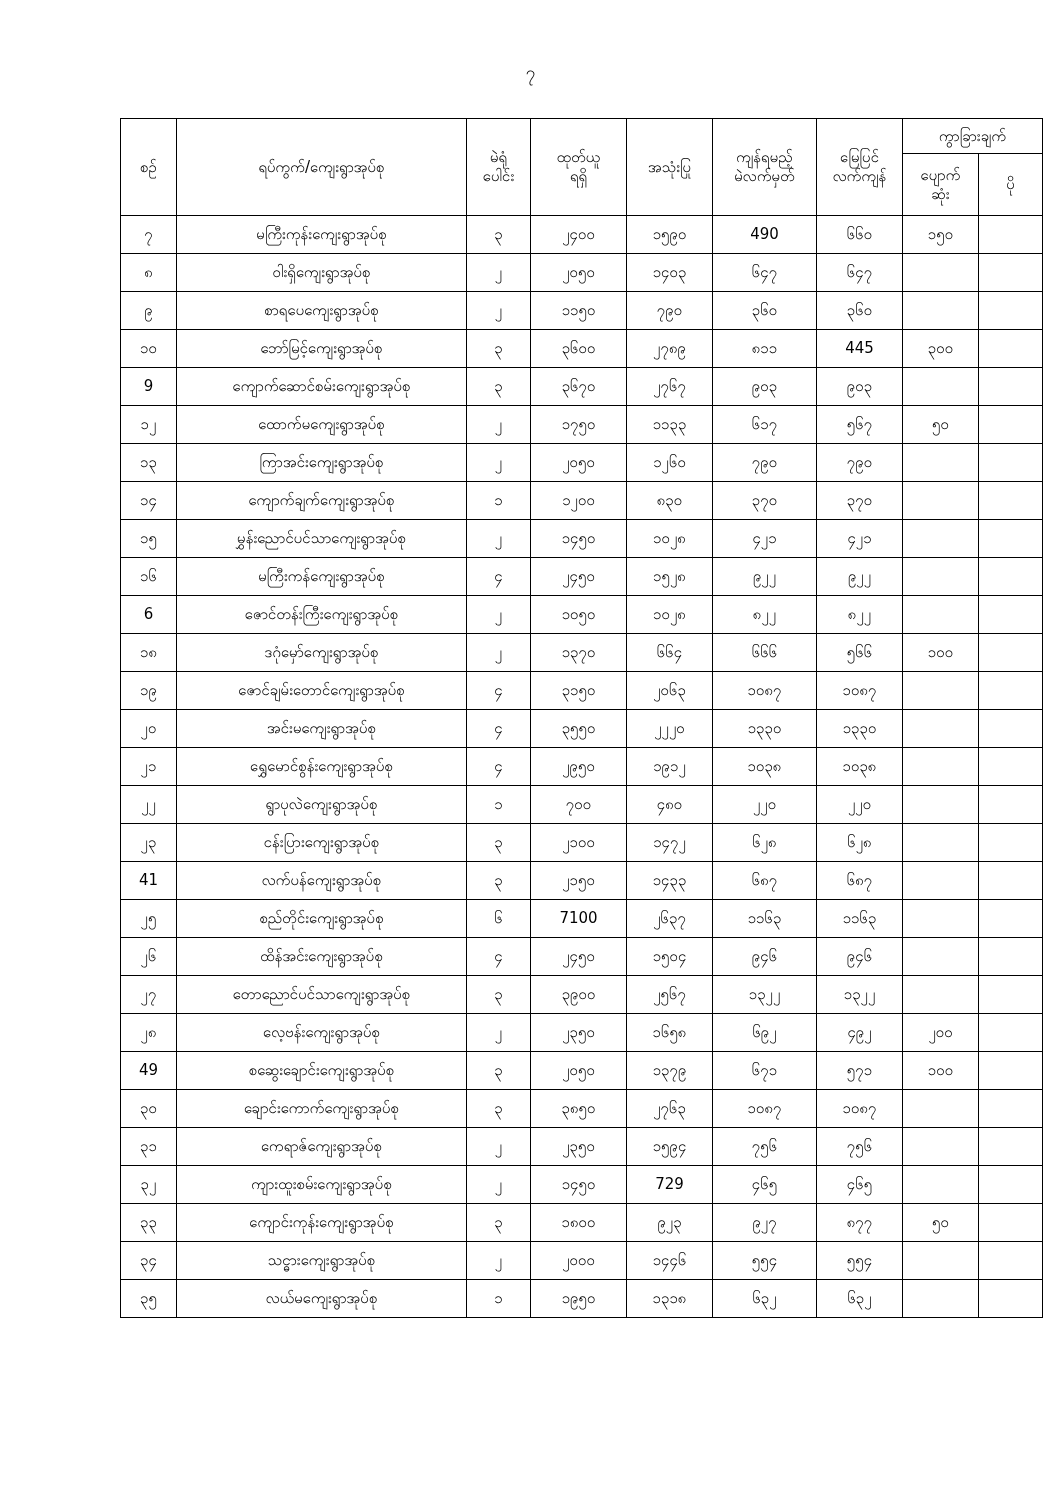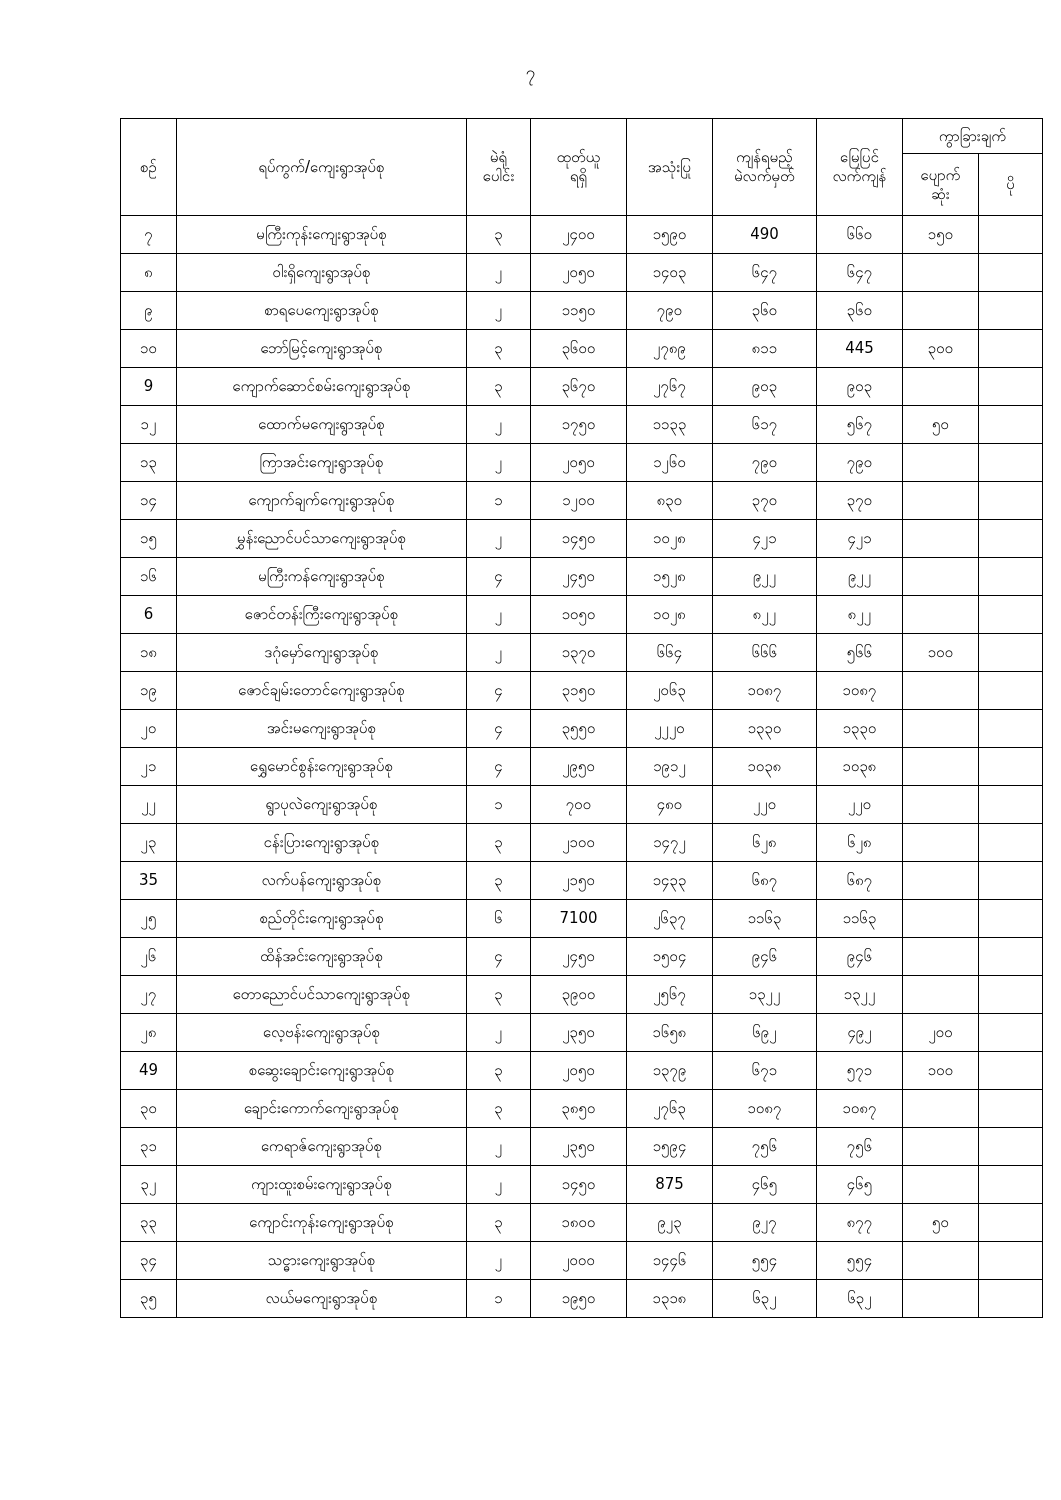--- a/index.html
+++ b/index.html
@@ -325,21 +325,21 @@
             <td class="cell-name">ငန်းပြားကျေးရွာအုပ်စု</td>
             <td class="cell-num">၃</td>
             <td class="cell-num">၂၁၀၀</td>
             <td class="cell-num">၁၄၇၂</td>
             <td class="cell-num">၆၂၈</td>
             <td class="cell-num">၆၂၈</td>
             <td class="cell-num"></td>
             <td class="cell-num"></td>
           </tr>
           <tr>
-            <td class="cell-num">35</td>
+            <td class="cell-num">41</td>
             <td class="cell-name">လက်ပန်ကျေးရွာအုပ်စု</td>
             <td class="cell-num">၃</td>
             <td class="cell-num">၂၁၅၀</td>
             <td class="cell-num">၁၄၃၃</td>
             <td class="cell-num">၆၈၇</td>
             <td class="cell-num">၆၈၇</td>
             <td class="cell-num"></td>
             <td class="cell-num"></td>
           </tr>
           <tr>
@@ -417,21 +417,21 @@
             <td class="cell-num">၇၅၆</td>
             <td class="cell-num">၇၅၆</td>
             <td class="cell-num"></td>
             <td class="cell-num"></td>
           </tr>
           <tr>
             <td class="cell-num">၃၂</td>
             <td class="cell-name">ကျားထူးစမ်းကျေးရွာအုပ်စု</td>
             <td class="cell-num">၂</td>
             <td class="cell-num">၁၄၅၀</td>
-            <td class="cell-num">875</td>
+            <td class="cell-num">729</td>
             <td class="cell-num">၄၆၅</td>
             <td class="cell-num">၄၆၅</td>
             <td class="cell-num"></td>
             <td class="cell-num"></td>
           </tr>
           <tr>
             <td class="cell-num">၃၃</td>
             <td class="cell-name">ကျောင်းကုန်းကျေးရွာအုပ်စု</td>
             <td class="cell-num">၃</td>
             <td class="cell-num">၁၈၀၀</td>

